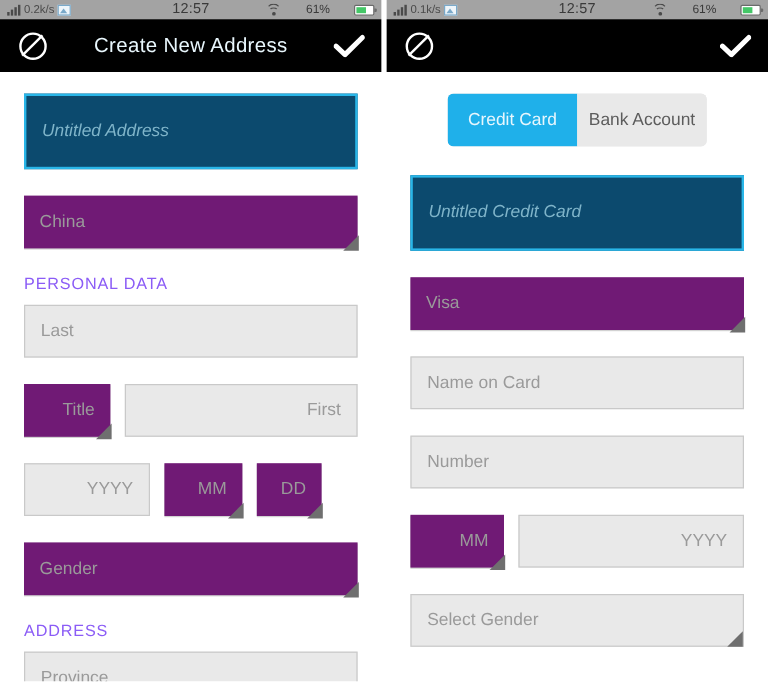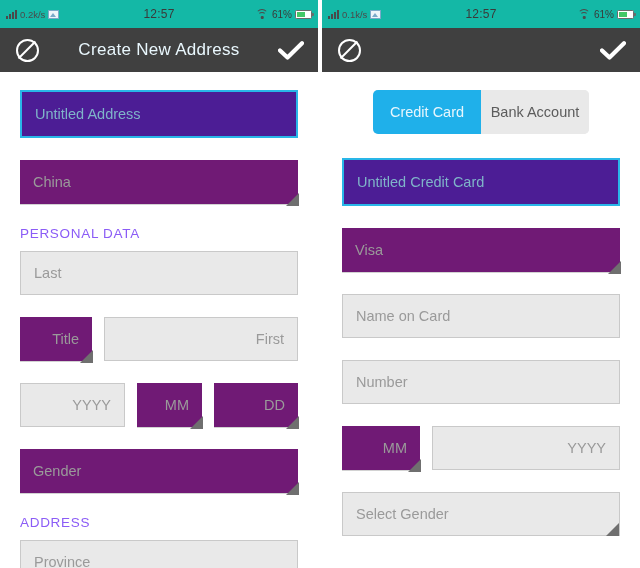--- a/index.html
+++ b/index.html
@@ -19,41 +19,40 @@
     position: relative;
     width: 318px;
     height: 568px;
     background: #ffffff;
     overflow: hidden;
   }
   .panel-gap { width: 4px; height: 568px; background: #ffffff; }
 
   
   .statusbar {
-    height: 28px;
-    background: #14b8a6;
+    height: 16px;
+    background: #a3a3a3;
     display: flex;
-    align-items: center;
     padding: 0 6px;
     font-size: 10px;
     color: #4a4a4a;
     position: relative;
   }
   .sb-left { display: flex; align-items: center; gap: 3px; }
   .sb-center {
     position: absolute; left: 0; right: 0;
     text-align: center;
     font-size: 12px;
     color: #3a3a3a;
     font-weight: normal;
     letter-spacing: .2px;
   }
   .sb-right {
     margin-left: auto;
-    display: flex; align-items: center; gap: 3px;
+    display: flex; align-items: center; gap: 20px;
     position: relative; z-index: 2;
   }
   .signal { display: flex; align-items: flex-end; gap: 1px; height: 9px; }
   .signal i { display: block; width: 2px; background: #4a4a4a; }
   .signal i:nth-child(1) { height: 3px; }
   .signal i:nth-child(2) { height: 5px; }
   .signal i:nth-child(3) { height: 7px; }
   .signal i:nth-child(4) { height: 9px; }
   .rate { font-size: 9.5px; color: #4a4a4a; }
   .pic-icon {
@@ -98,21 +97,21 @@
     right: -3px; top: 2.5px;
     width: 2px; height: 3px;
     background: #6b6b6b;
     border-radius: 0 1px 1px 0;
   }
   .battery i { display: block; height: 100%; background: #44c767; }
 
   
   .navbar {
     height: 44px;
-    background: #404040;
+    background: #000000;
     display: flex;
     align-items: center;
     padding: 0 12px;
     position: relative;
   }
   .nav-title {
     position: absolute; left: 52px; right: 52px;
     text-align: center;
     color: #e9f7fd;
     font-size: 17px;
@@ -154,24 +153,25 @@
     font-size: 14.5px;
     color: #9a9a9a;
     margin-bottom: 22px;
   }
   .field.noborder {
     border: none;
     background: #701a75;
     box-shadow: 0 1px 0 0 #d2d2d2;
   }
   .field.active {
-    background: #4c1d95;
+    background: #0c4a6e;
     border: 2px solid #29b6e8;
     color: #8fb9ca;
-    height: 48px;
+    height: 63px;
+    font-style: italic;
   }
   .field.active .ph { color: #7fb4c9; }
   .ph { line-height: 1; }
 
   
   .caret {
     position: absolute;
     right: 0; bottom: -1px;
     width: 0; height: 0;
     border-left: 13px solid transparent;
@@ -204,21 +204,21 @@
     height: 44px;
     display: flex; align-items: center; justify-content: center;
     font-size: 14.5px;
     color: #5c5c5c;
     background: #e9e9e9;
   }
   .seg.on { background: #1fb0ea; color: #e7f6fd; }
 
   .w-yyyy { width: 105px; flex: none; }
   .w-mm   { width: 65px;  flex: none; }
-  .w-dd   { width: 84px;  flex: none; }
+  .w-dd   { width: 54px;  flex: none; }
   .w-title{ width: 72px;  flex: none; }
   .w-first{ flex: 1; }
   .w-mm2  { width: 78px; flex: none; }
   .w-yyyy2{ flex: 1; }
 </style>
 </head>
 <body>
 
 <div class="screen">
 

